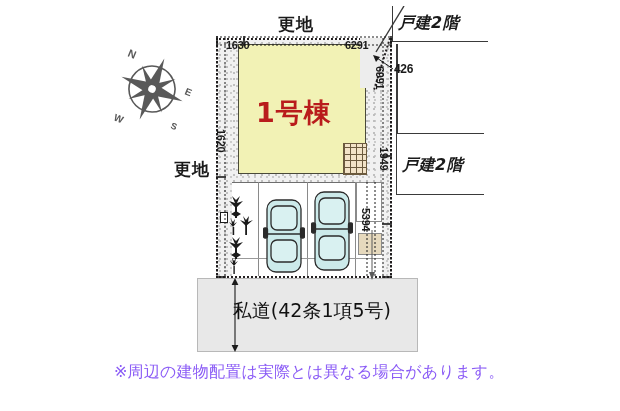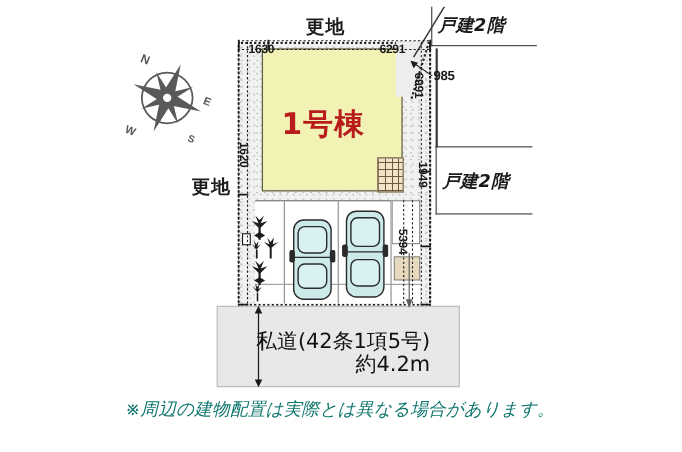--- a/index.html
+++ b/index.html
@@ -32,22 +32,22 @@
   }
   .lbl-bldg {
     font-size: 27px; font-weight: 700; letter-spacing: 1px;
     color: #b91c1c; white-space: nowrap;
   }
   .lbl-road {
     font-size: 19px; font-weight: 500; line-height: 1.12;
     color: #111; text-align: right; white-space: nowrap;
   }
   .lbl-note {
-    font-size: 16px; font-weight: 500; color: #0f766e;
-    white-space: nowrap; letter-spacing: 0.2px; font-style: italic;
+    font-size: 16px; font-weight: 500; color: #8b5cf6;
+    white-space: nowrap; letter-spacing: 0.2px;
   }
   .dim {
     font-size: 11px; font-weight: 700; color: #1a1a1a;
     letter-spacing: -0.3px; white-space: nowrap;
     font-family: "Liberation Sans", sans-serif;
   }
   .dim-v { transform-origin: left top; }
   .dim-985 { font-size: 12px; }
 </style>
 </head>
@@ -146,21 +146,20 @@
               background:#ffffff; border:1px solid #8a8a8a;"></div>
 
   <div class="abs" style="left:358px; top:233px; width:24px; height:22px;
               background:#e6d9bd; border:1px solid #8a8a8a;"></div>
 
   <div class="abs" style="left:197px; top:278px; width:221px; height:74px;
               background:#e8e8e8; border:1px solid #b8b8b8;"></div>
 
   <div class="abs jp lbl-road" style="left:231px; top:300px; width:160px;">
     <div>私道(42条1項5号)</div>
-    <div>約4.2m</div>
   </div>
 
   <svg class="abs" style="left:229px; top:278px; width:12px; height:74px;" viewBox="0 0 12 74">
     <line x1="6" y1="4" x2="6" y2="70" stroke="#1b1b1b" stroke-width="1.1"></line>
     <polygon points="6,0 2.6,7 9.4,7" fill="#1b1b1b"></polygon>
     <polygon points="6,74 2.6,67 9.4,67" fill="#1b1b1b"></polygon>
   </svg>
 
   <svg class="abs" style="left:367px; top:230px; width:10px; height:50px;" viewBox="0 0 10 50">
     <line x1="5" y1="0" x2="5" y2="44" stroke="#5a5a5a" stroke-width="1"></line>
@@ -185,21 +184,21 @@
   <div class="abs" style="left:396px; top:44px; width:1.6px; height:90px; background:#3a3a3a;"></div>
 
   <div class="abs jp lbl-sarachi" style="left:278px; top:13px;">更地</div>
 
   <div class="abs jp lbl-sarachi" style="left:174px; top:158px;">更地</div>
 
   <div class="abs dim" style="left:226px; top:39px;">1630</div>
 
   <div class="abs dim" style="left:345px; top:39px;">6291</div>
 
-  <div class="abs dim dim-985" style="left:394px; top:62px;">985</div>
+  <div class="abs dim dim-985" style="left:394px; top:62px;">426</div>
 
   <svg class="abs" style="left:373px; top:55px; width:22px; height:18px;" viewBox="0 0 22 18">
     <line x1="20" y1="14" x2="4" y2="3" stroke="#1b1b1b" stroke-width="1"></line>
     <polygon points="0,0 7,2 3,7" fill="#1b1b1b"></polygon>
   </svg>
 
   <div class="abs dim dim-v" style="left:386px; top:66px; transform:rotate(90deg);">6991</div>
 
   <div class="abs dim dim-v" style="left:227px; top:129px; transform:rotate(90deg);">1620</div>
 

